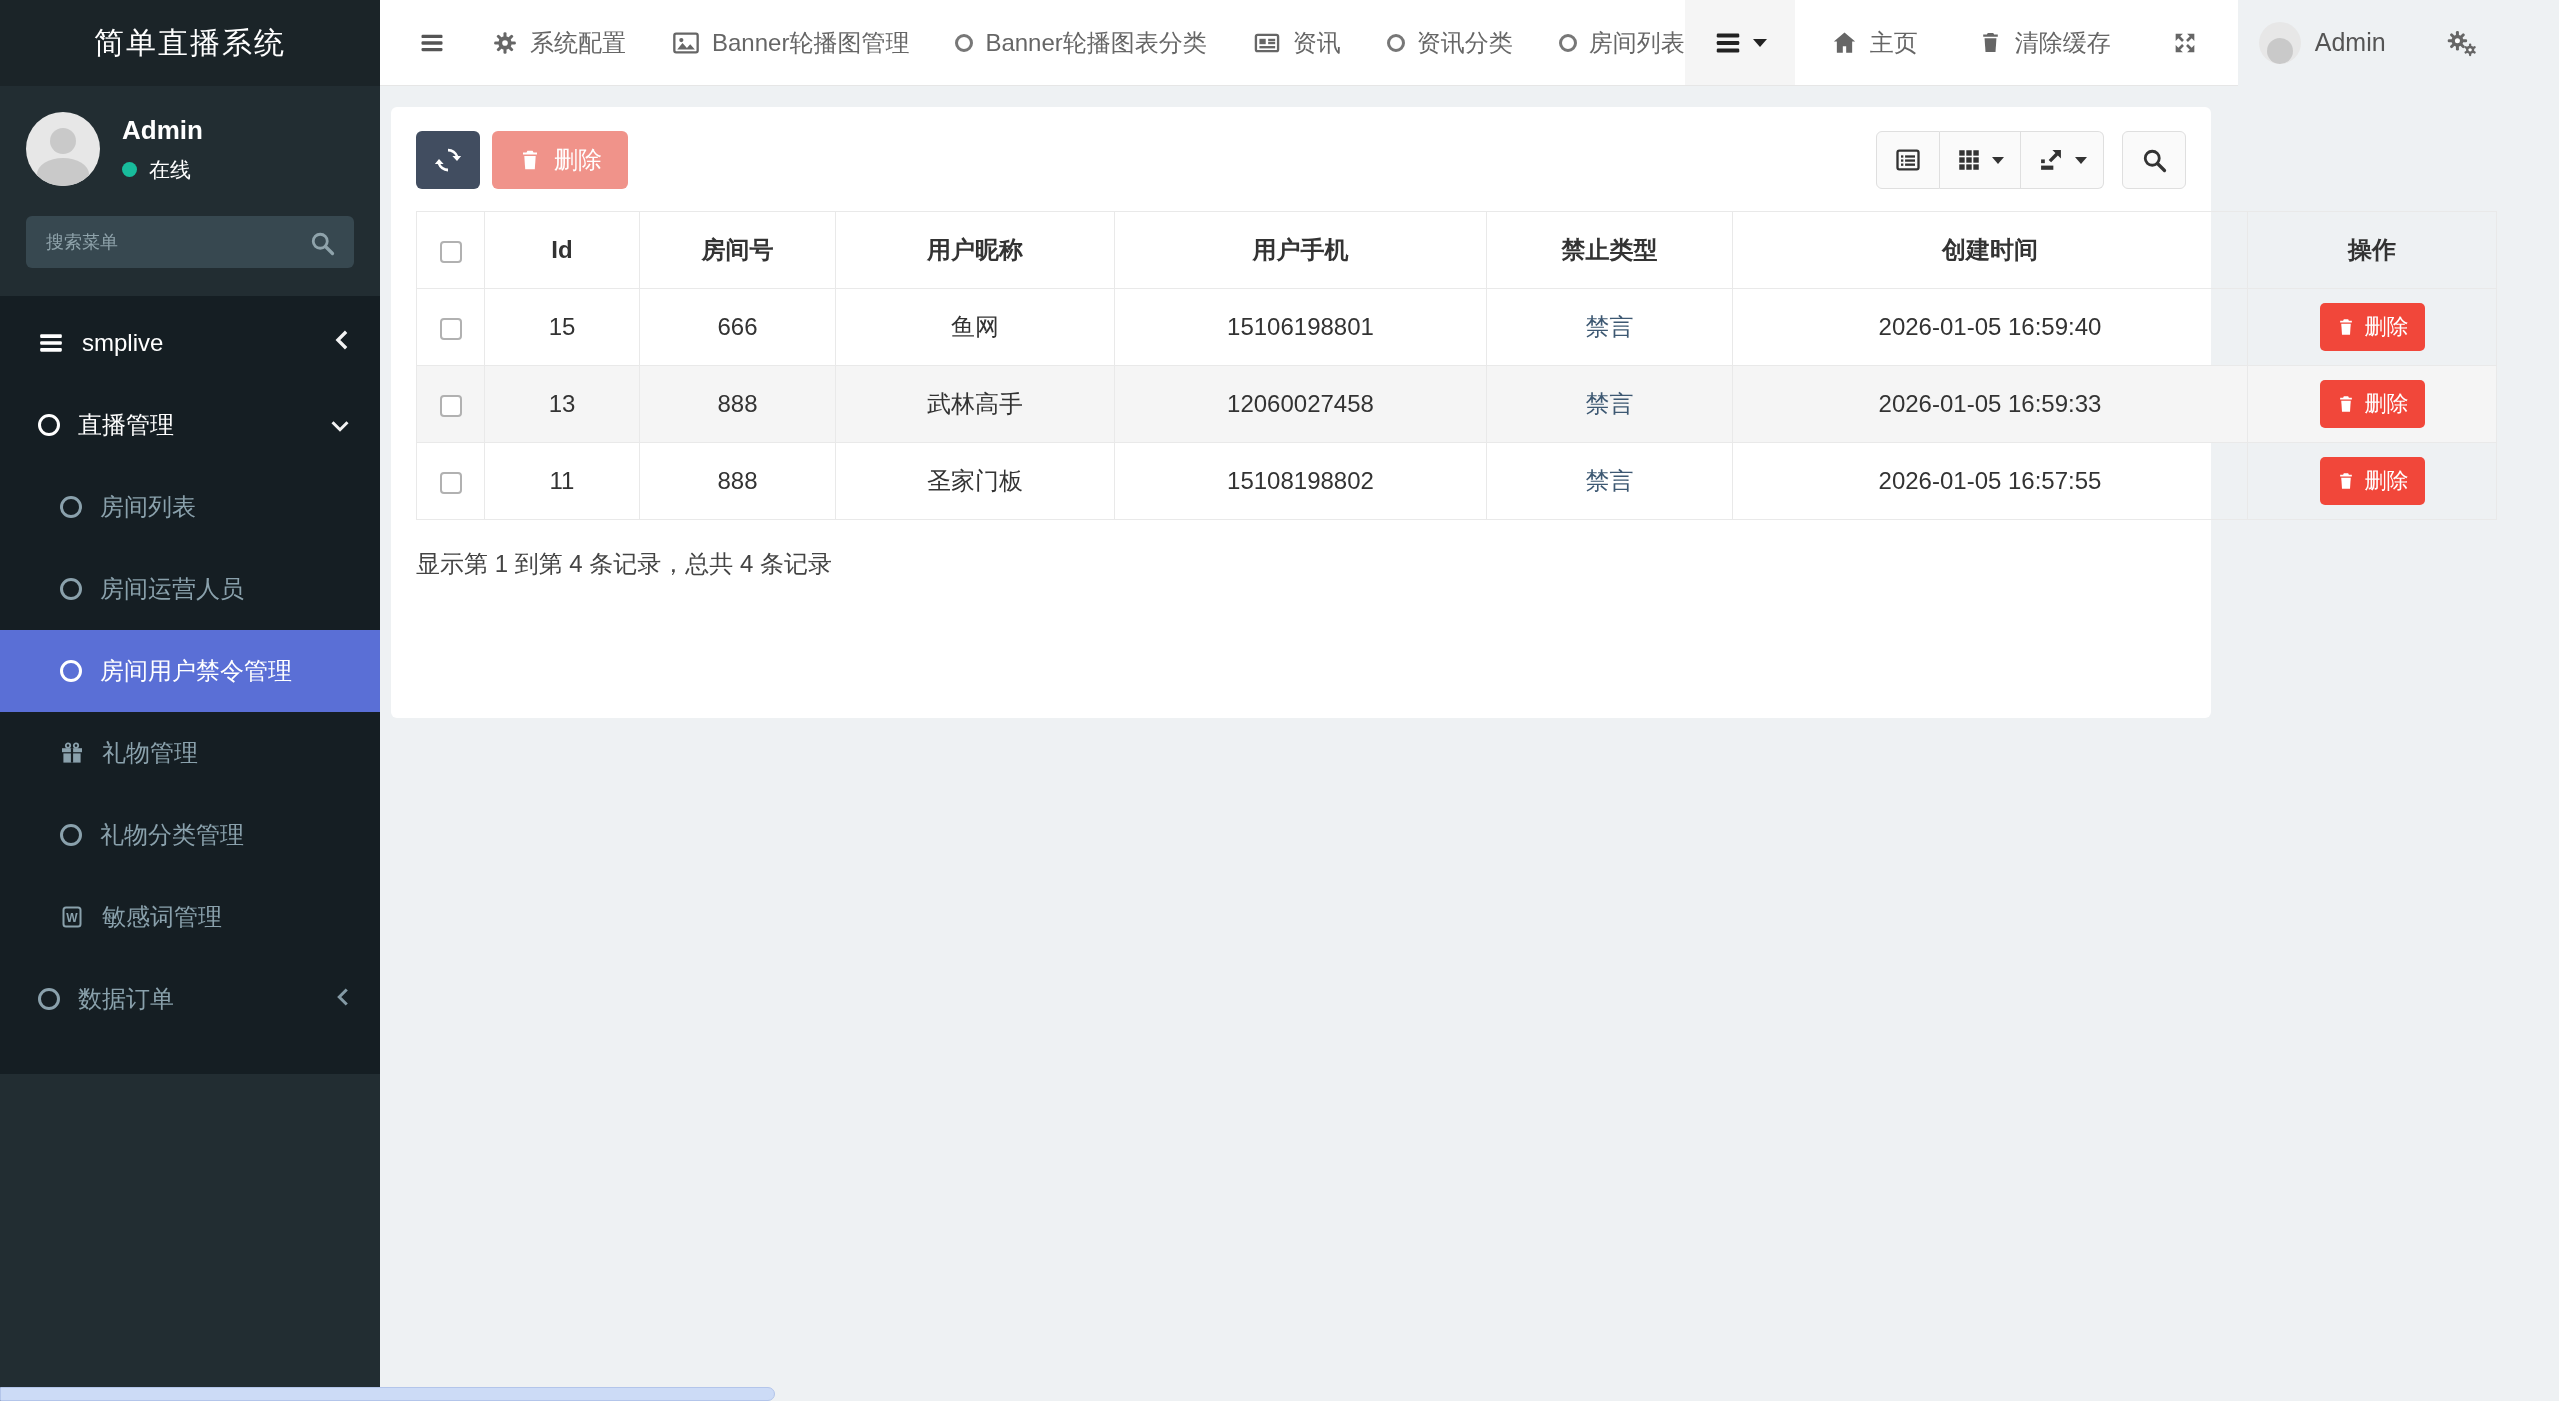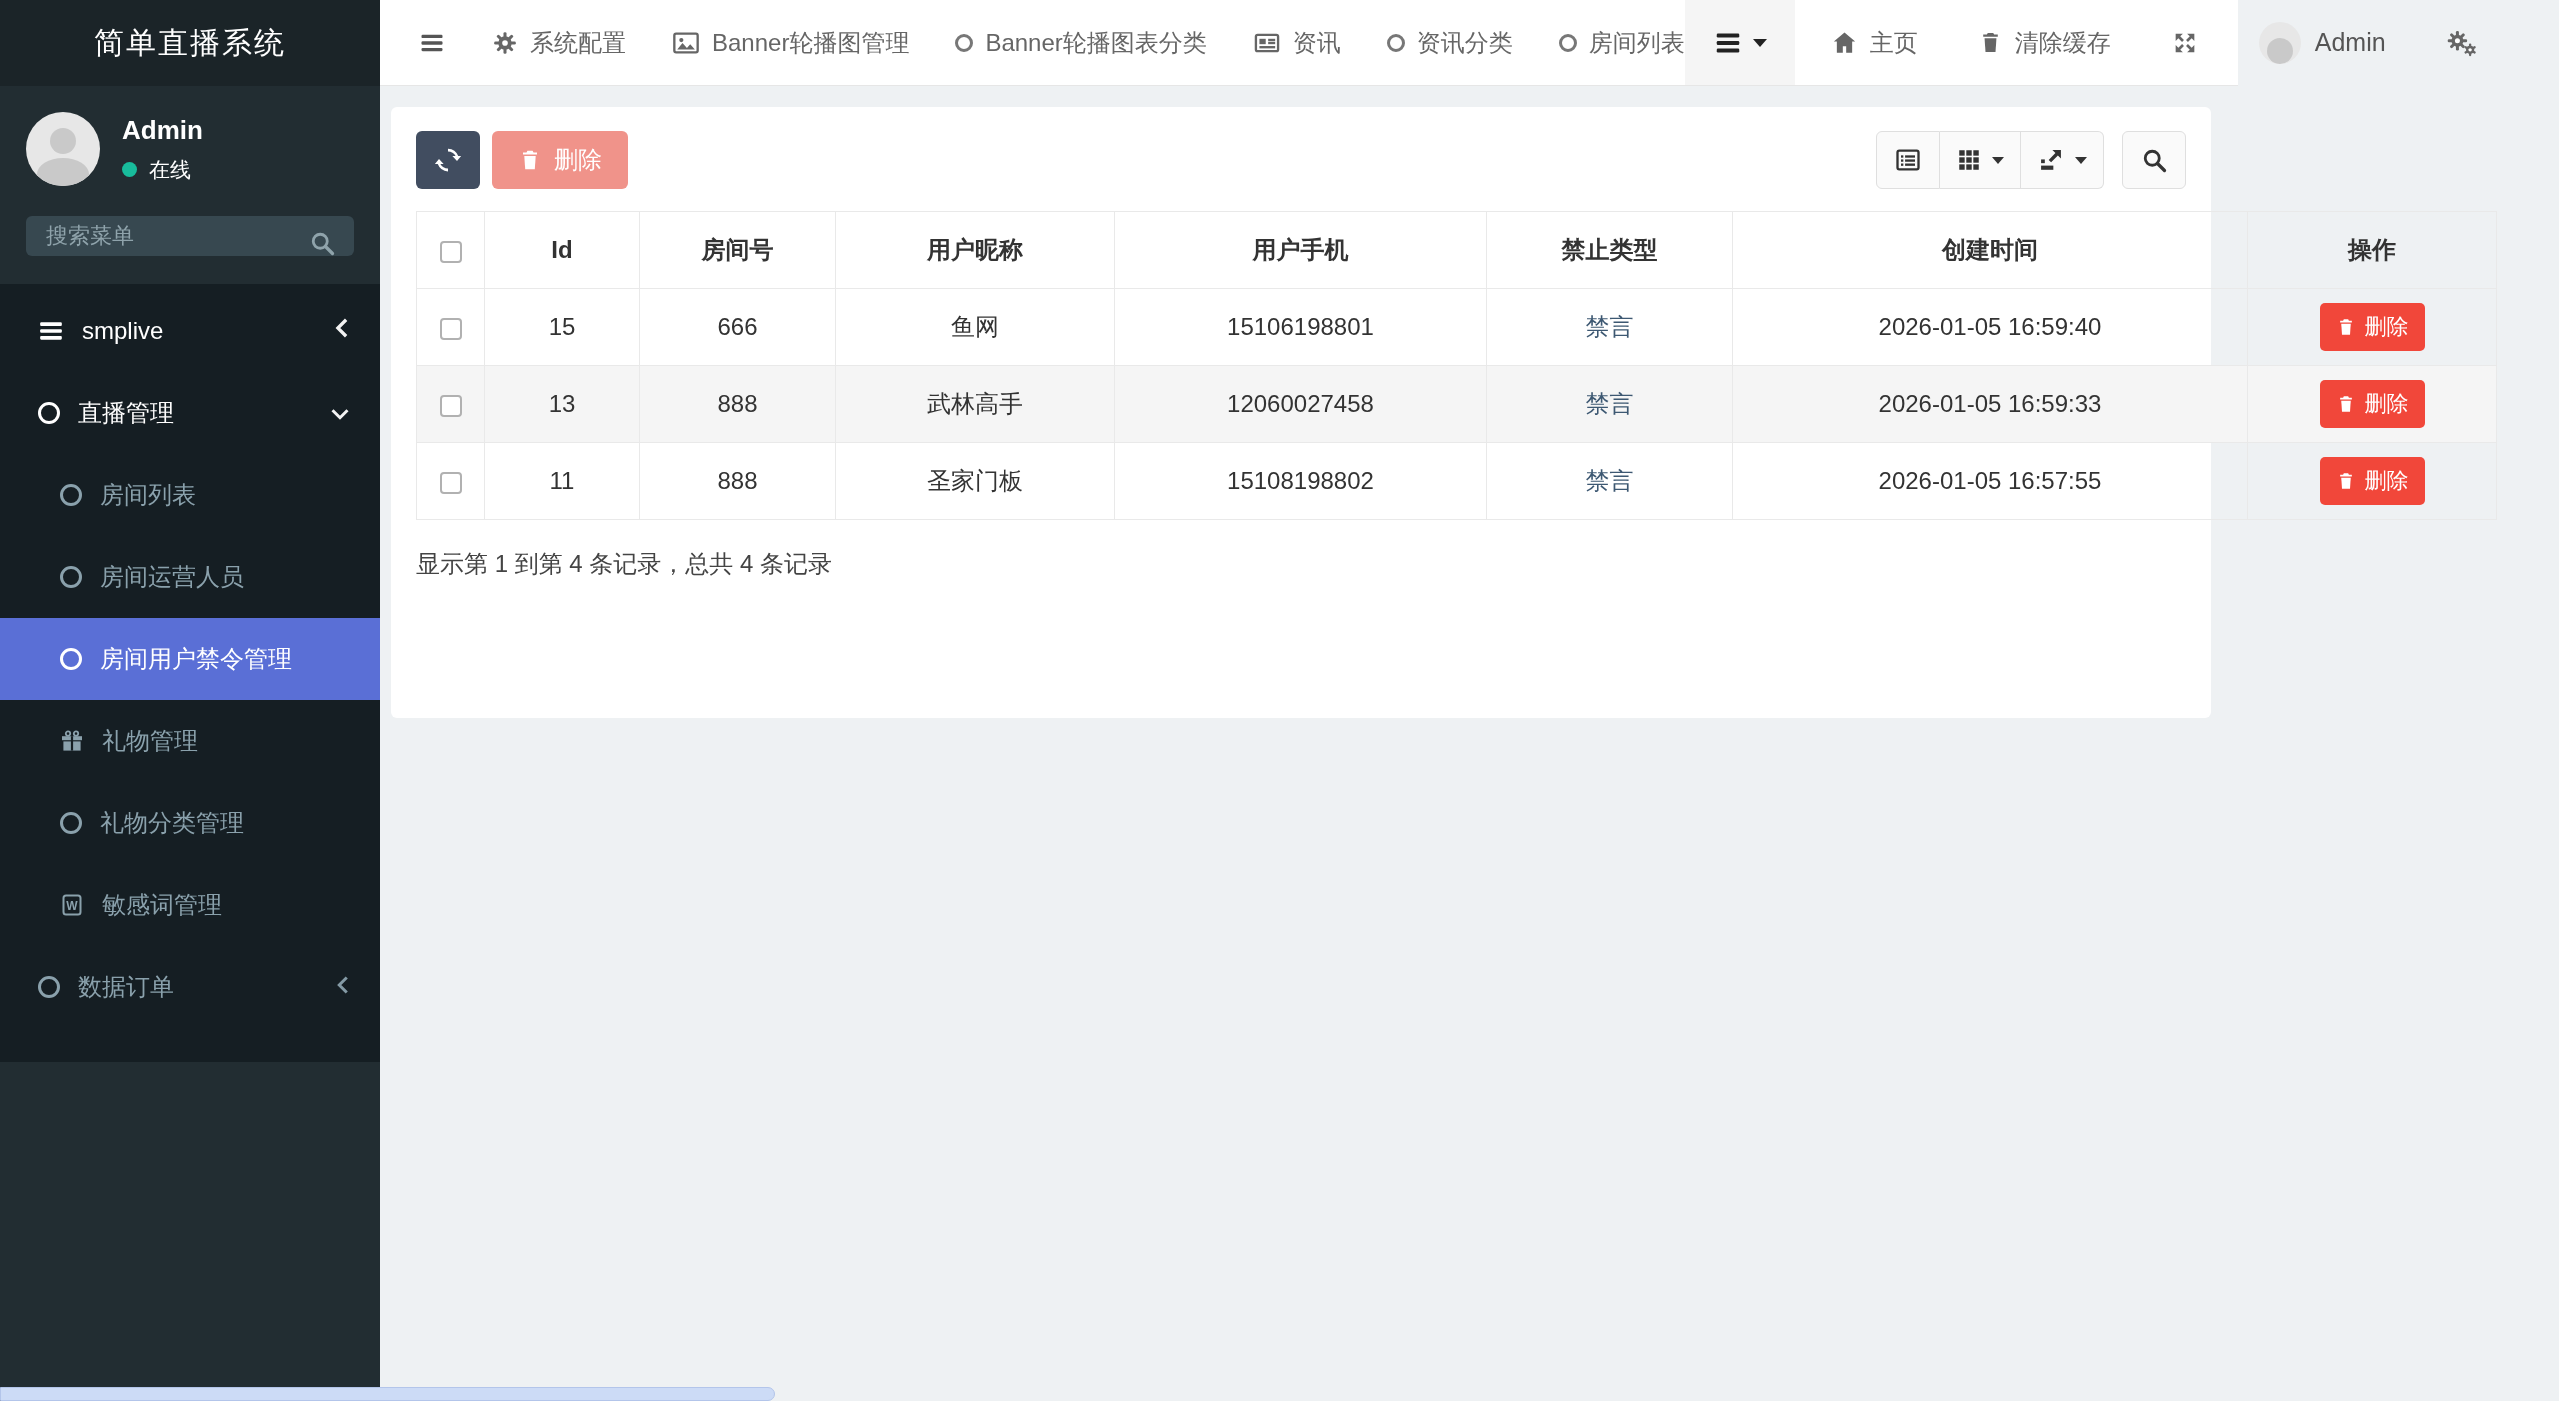--- a/index.html
+++ b/index.html
@@ -13,22 +13,22 @@
   .user-panel { display:flex; align-items:center; gap:22px; padding:26px 0 24px 26px; }
   .avatar { width:74px; height:74px; border-radius:50%; background:#e7e7e7; position:relative; overflow:hidden; flex:0 0 auto; }
   .avatar::before { content:""; position:absolute; left:50%; top:16px; transform:translateX(-50%);
     width:26px; height:26px; border-radius:50%; background:#c9c9c9; }
   .avatar::after { content:""; position:absolute; left:50%; top:46px; transform:translateX(-50%);
     width:52px; height:32px; border-radius:50% 50% 0 0; background:#c9c9c9; }
   .u-name { color:#fff; font-size:26px; font-weight:bold; margin-bottom:10px; }
   .u-status { display:flex; align-items:center; gap:12px; color:#fff; font-size:21px; }
   .dot { width:15px; height:15px; border-radius:50%; background:#18bc9c; }
   .search-box { margin:6px 26px 28px 26px; position:relative; }
-  .search-box input { width:100%; height:40px; background:#374850; border:none; border-radius:6px;
-    color:#fff; font-size:22px; padding:0 62px 0 20px; outline:none;
+  .search-box input { width:100%; height:52px; background:#374850; border:none; border-radius:6px;
+    color:#fff; font-size:18px; padding:0 62px 0 20px; outline:none;
     font-family:"Liberation Sans","DejaVu Sans",sans-serif; }
   .search-box input::placeholder { color:#8fa3ab; }
   .search-box .s-ico { position:absolute; right:18px; top:13px; color:#8fa3ab; }
 
   .menu { background:#151e23; padding:6px 0 34px 0; }
   .mi { height:82px; display:flex; align-items:center; gap:18px; padding-left:38px; padding-right:30px;
     color:#8aa1ac; font-size:24px; cursor:pointer; }
   .mi.lvl2 { padding-left:60px; }
   .mi.bright { color:#fff; }
   .mi.active { background:#5a6fd6; color:#fff;text-align:center; }

